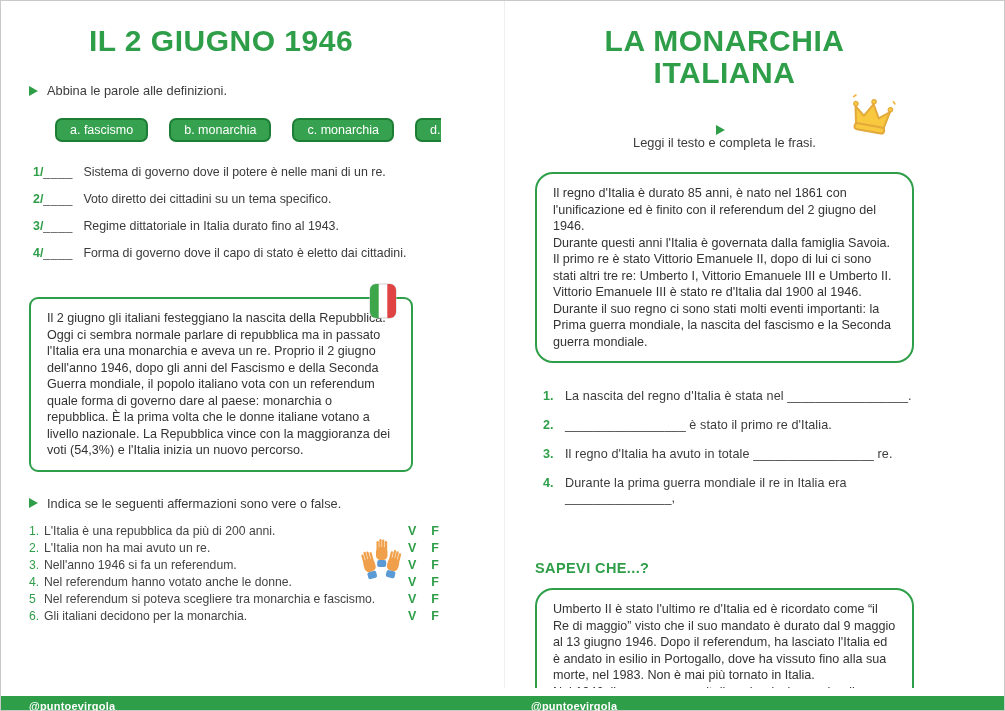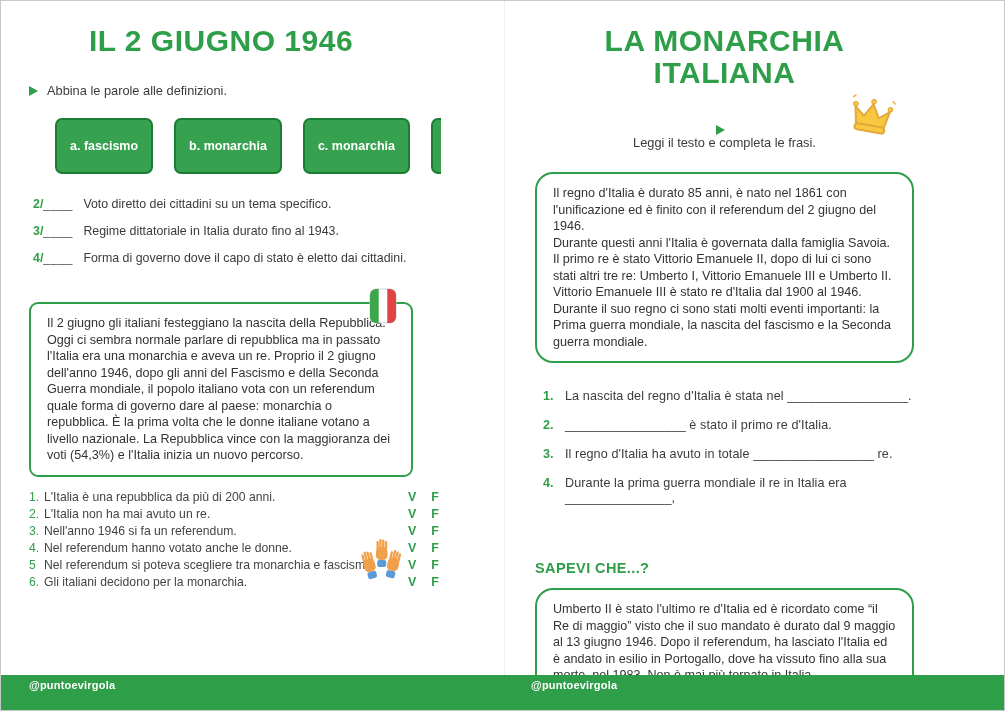--- a/index.html
+++ b/index.html
@@ -40,21 +40,21 @@
     border-top: 5.5px solid transparent;
     border-bottom: 5.5px solid transparent;
     flex: 0 0 auto;
   }
 
   
   .chips { display: flex; gap: 21px; margin: 20px 0 0 26px; }
   .chip {
     background: #36a14f; color: #fff;
     border: 2px solid #1c7e35; border-radius: 7px;
-    padding: 19px 13px; font-size: 12.5px; font-weight: 700;
+    padding: 3px 13px; font-size: 12.5px; font-weight: 400;
     font-family: "Liberation Sans", sans-serif;
     cursor: pointer; white-space: nowrap;
   }
 
   
   .defs { margin-top: 22px; padding-left: 4px; }
   .def-row { margin-bottom: 11px; font-size: 12.4px; line-height: 16px; white-space: nowrap; }
   .def-num { color: #2f9e49; font-weight: 700; }
   .def-blank { color: #555; letter-spacing: 0.5px; }
   .def-text { margin-left: 7px; color: #3b3b3b; }
@@ -93,21 +93,21 @@
   .sapevi-heading {
     margin-top: 54px;
     color: #2f9e49; font-weight: 800;
     font-size: 14.5px; letter-spacing: 0.4px;
   }
   .box-sapevi { margin-top: 12px; }
   .throne-icon { position: absolute; bottom: -14px; right: 16px; }
 
   
   .footer {
-    position: absolute; left: 0; right: 0; bottom: 0; height: 35px;
+    position: absolute; left: 0; right: 0; bottom: 0; height: 14px;
     background: #2f9e49;
   }
   .footer .handle {
     position: absolute; top: 4px;
     color: #ffffff; font-size: 11px; font-weight: 700; letter-spacing: 0.2px;
   }
   .handle-left { left: 28px; }
   .handle-right { left: 530px; }
 </style>
 </head>
@@ -125,20 +125,24 @@
     </div>
 
     <div class="chips">
       <button class="chip">a. fascismo</button>
       <button class="chip">b. monarchia</button>
       <button class="chip">c. monarchia</button>
       <button class="chip">d. referendum</button>
     </div>
 
     <div class="defs">
+      <div class="def-row">
+        <span class="def-num">1/</span><span class="def-blank">____</span>
+        <span class="def-text">Sistema di governo dove il potere è nelle mani di un re.</span>
+      </div>
       <div class="def-row">
         <span class="def-num">2/</span><span class="def-blank">____</span>
         <span class="def-text">Voto diretto dei cittadini su un tema specifico.</span>
       </div>
       <div class="def-row">
         <span class="def-num">3/</span><span class="def-blank">____</span>
         <span class="def-text">Regime dittatoriale in Italia durato fino al 1943.</span>
       </div>
       <div class="def-row">
         <span class="def-num">4/</span><span class="def-blank">____</span>
@@ -150,20 +154,24 @@
       <span class="flag-icon">
         <svg width="28" height="36" viewBox="0 0 28 36">
           <rect x="1" y="1" width="26" height="34" rx="6" fill="#ffffff" stroke="#d0d0d0" stroke-width="1"></rect>
           <path d="M7 1 H9.7 V35 H7 A6 6 0 0 1 1 29 V7 A6 6 0 0 1 7 1 Z" fill="#3da64a"></path>
           <path d="M18.3 1 H21 A6 6 0 0 1 27 7 V29 A6 6 0 0 1 21 35 H18.3 Z" fill="#e04343"></path>
         </svg>
       </span>
       <div class="box-text">Il 2 giugno gli italiani festeggiano la nascita della Repubblica. Oggi ci sembra normale parlare di repubblica ma in passato l'Italia era una monarchia e aveva un re. Proprio il 2 giugno dell'anno 1946, dopo gli anni del Fascismo e della Seconda Guerra mondiale, il popolo italiano vota con un referendum quale forma di governo dare al paese: monarchia o repubblica. È la prima volta che le donne italiane votano a livello nazionale. La Repubblica vince con la maggioranza dei voti (54,3%) e l'Italia inizia un nuovo percorso.</div>
     </div>
 
+    <div class="instruction tf-section">
+      <span class="tri"></span>
+      <span>Indica se le seguenti affermazioni sono vere o false.</span>
+    </div>
 
     <div class="tf-list">
       <div class="tf-row">
         <span class="tf-num">1.</span>
         <span class="tf-text">L'Italia è una repubblica da più di 200 anni.</span>
         <span class="tf-vf">
           <span>V</span>
           <span>F</span>
         </span>
       </div>

